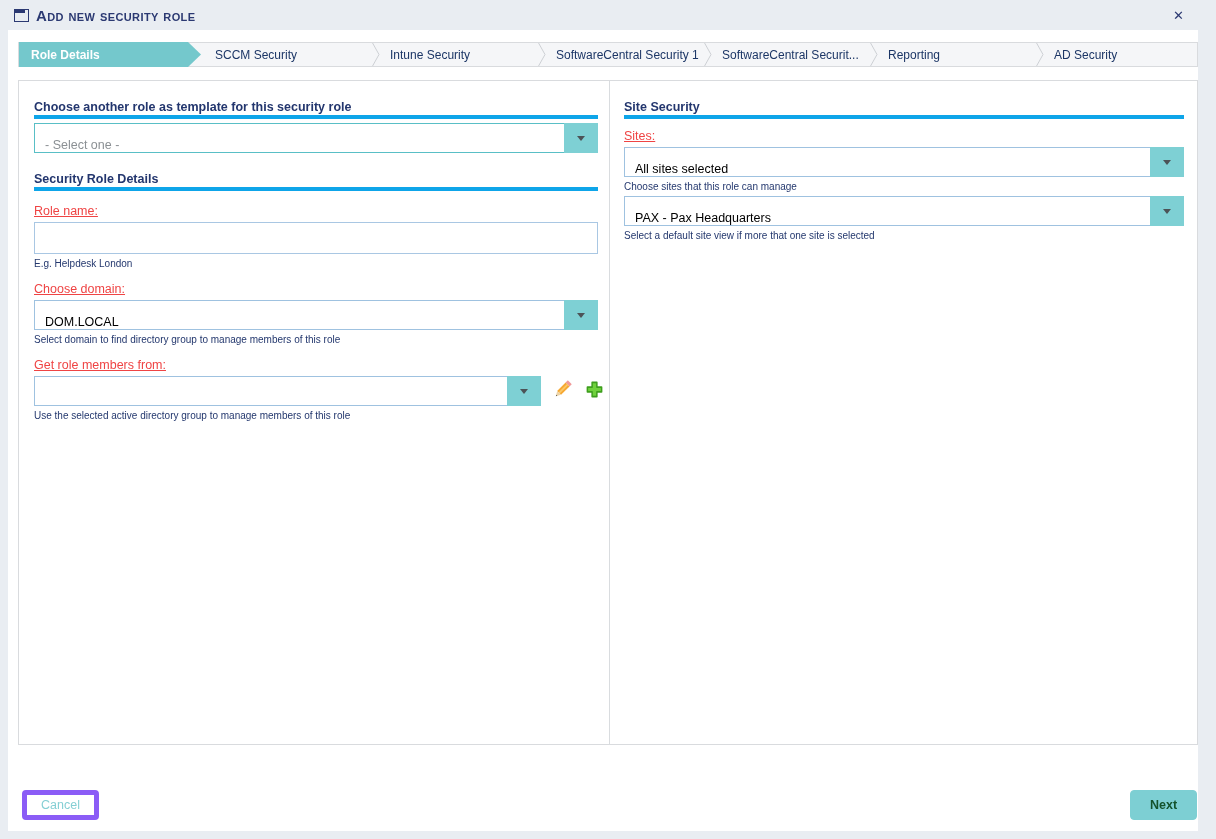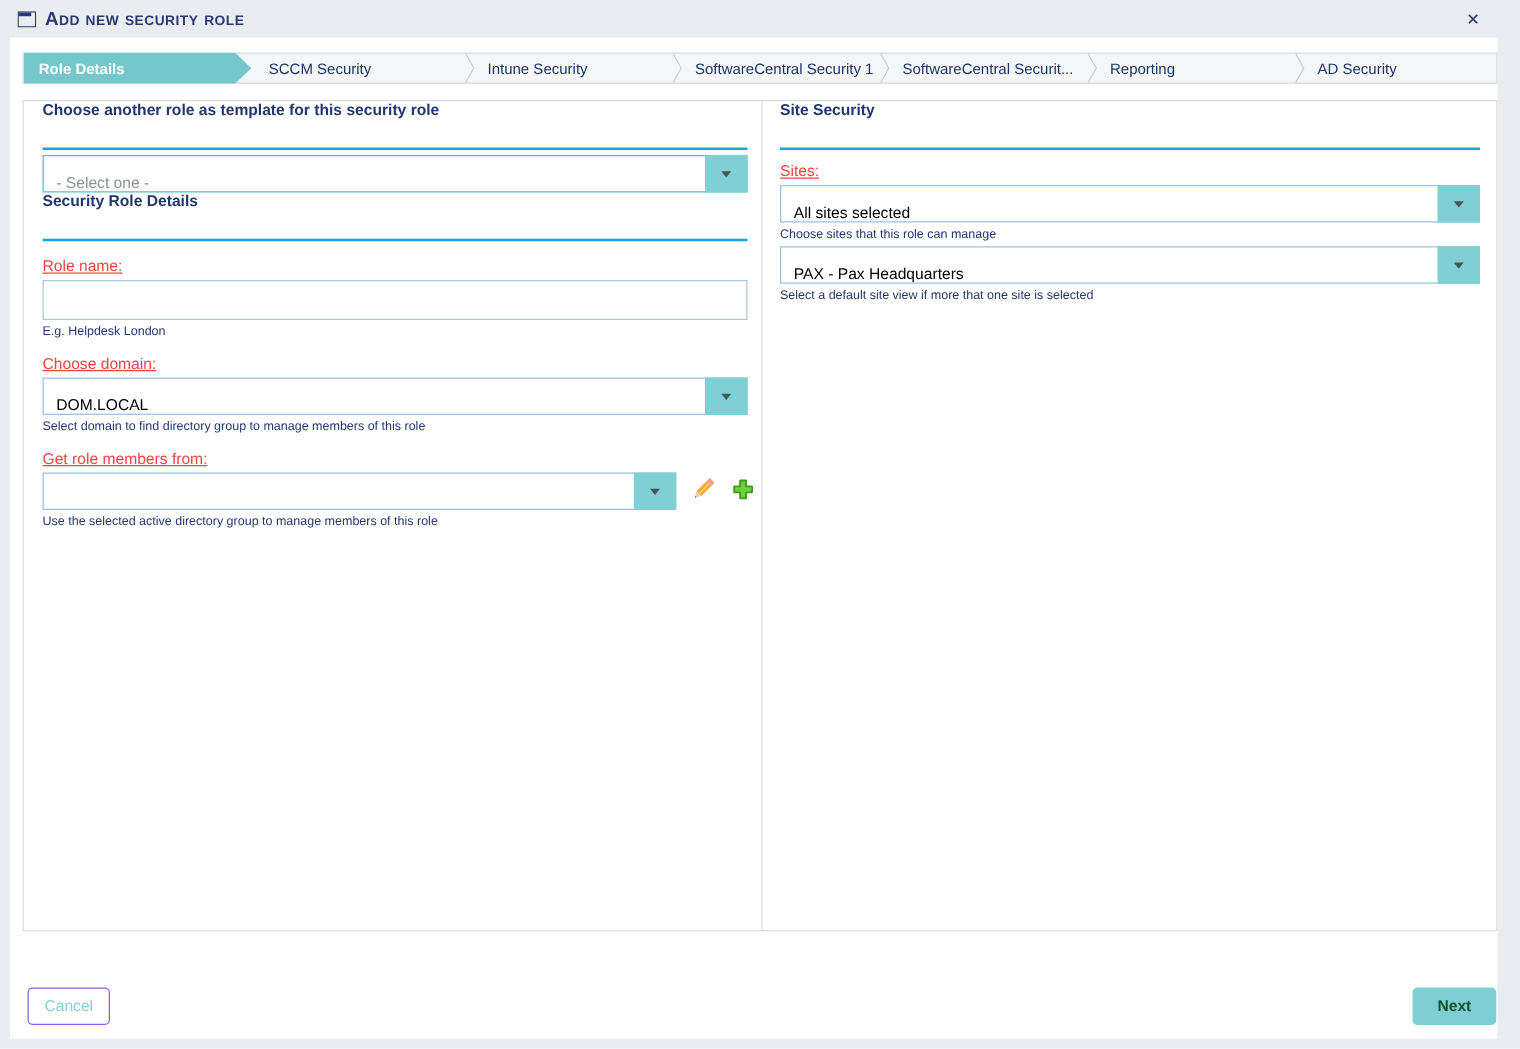--- a/index.html
+++ b/index.html
@@ -24,37 +24,37 @@
   .tab.active { flex:0 0 182px; background:#74c8cc; color:#ffffff; font-weight:bold;
     clip-path:polygon(0 0, calc(100% - 13px) 0, 100% 50%, calc(100% - 13px) 100%, 0 100%); margin:-1px 0; padding-left:12px; }
   .tab.active .tab-label { padding-left:0; }
   .chev { flex:0 0 auto; }
   
   .content { position:absolute; left:10px; top:50px; width:1180px; height:665px; border:1px solid #d9dbde; background:#fff; }
   .col-divider { position:absolute; left:590px; top:0; bottom:0; width:1px; background:#d9dcdf; }
   .col { position:absolute; top:0; }
   .col-left  { left:15px; width:564px; }
   .col-right { left:605px; width:560px; }
-  .section-heading { margin-top:0; font-size:12.5px; font-weight:bold; color:#23366e; padding-bottom:23px; border-bottom:2px solid #0ea5e9; }
+  .section-heading { margin-top:19px; font-size:12.5px; font-weight:bold; color:#23366e; padding-bottom:1px; border-bottom:4px solid #0ea5e9; }
   .field-label { margin-top:13px; font-size:12.5px; color:#ef4444;text-decoration:underline; }
   .hint { margin-top:4px; font-size:10px; color:#24386e; }
   
   .dropdown { position:relative; margin-top:4px; height:30px; background:#fff; border:1px solid #9fc2e0; display:flex; align-items:flex-end; cursor:pointer; }
   .dropdown.teal-border { border-color:#59bfc6; }
   .dropdown .value { font-size:12.5px; color:#000000; padding:0 42px 0 10px; white-space:nowrap; overflow:hidden; }
   .dropdown .value.placeholder { color:#8b9094; }
   .dd-btn { position:absolute; right:-1px; top:-1px; bottom:-1px; width:34px; background:#7ed0d4; display:flex; align-items:center; justify-content:center; cursor:pointer; }
   .dd-arrow { width:0; height:0; border-left:4px solid transparent; border-right:4px solid transparent; border-top:5px solid #4c5357; }
   .text-input { display:block; width:100%; margin-top:4px; height:32px; border:1px solid #a9c7e3; font-size:12.5px; color:#25396b; padding:0 8px; outline:none; font-family:inherit; }
   .members-row { display:flex; align-items:center; }
   .members-row .dropdown { width:507px; flex:0 0 auto; }
   .icon-btn { display:flex; align-items:center; justify-content:center; margin-left:11px; cursor:pointer; }
   
   .btn { position:absolute; bottom:11px; height:30px; border-radius:4px; font-size:12.5px; display:flex; align-items:center; justify-content:center; cursor:pointer; font-family:inherit; }
-  .btn-cancel { left:14px; width:66px; background:#ffffff; border:1px solid #8b5cf6; color:#85cfd4; }
+  .btn-cancel { left:14px; width:77px; background:#ffffff; border:5px solid #8b5cf6; color:#85cfd4; }
   .btn-next { right:1px; width:67px; background:#7dcfd3; border:1px solid #7dcfd3; color:#14532d; font-weight:bold; }
 </style>
 </head>
 <body>
 
 <div class="titlebar">
   <span class="win-icon">
     <svg width="15" height="13" viewBox="0 0 15 13">
       <rect x="0.5" y="0.5" width="14" height="12" fill="none" stroke="#2b3972"></rect>
       <rect x="1" y="1" width="10" height="3" fill="#2b3972"></rect>

